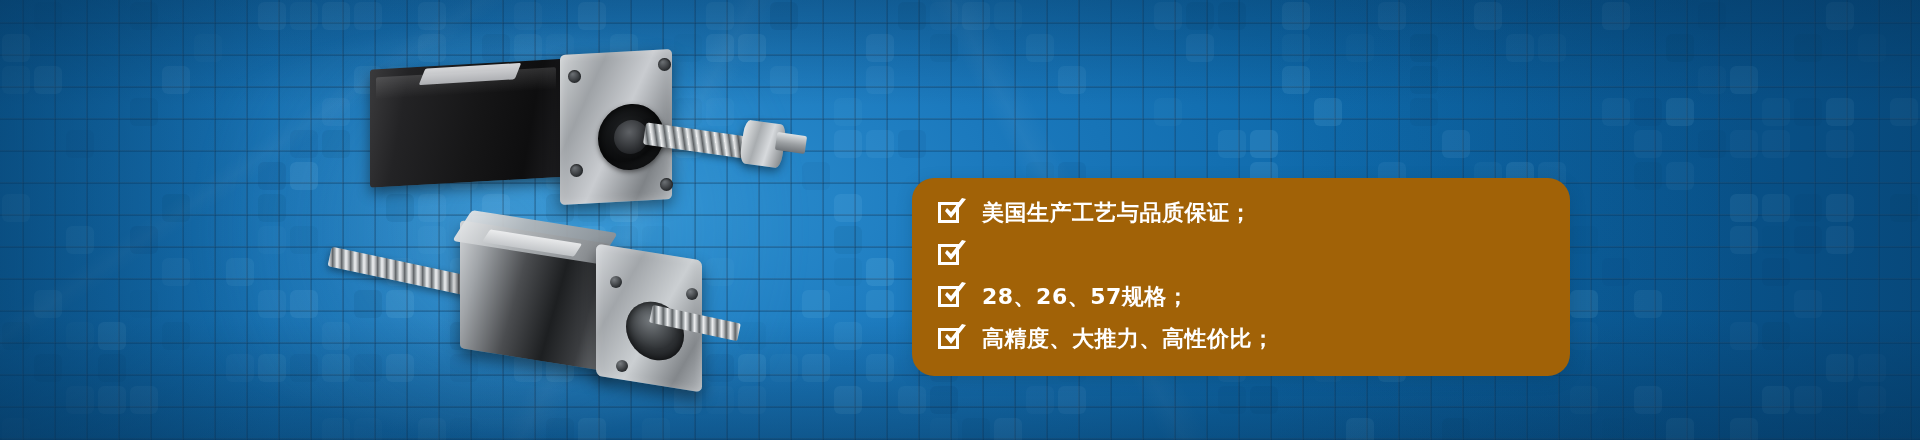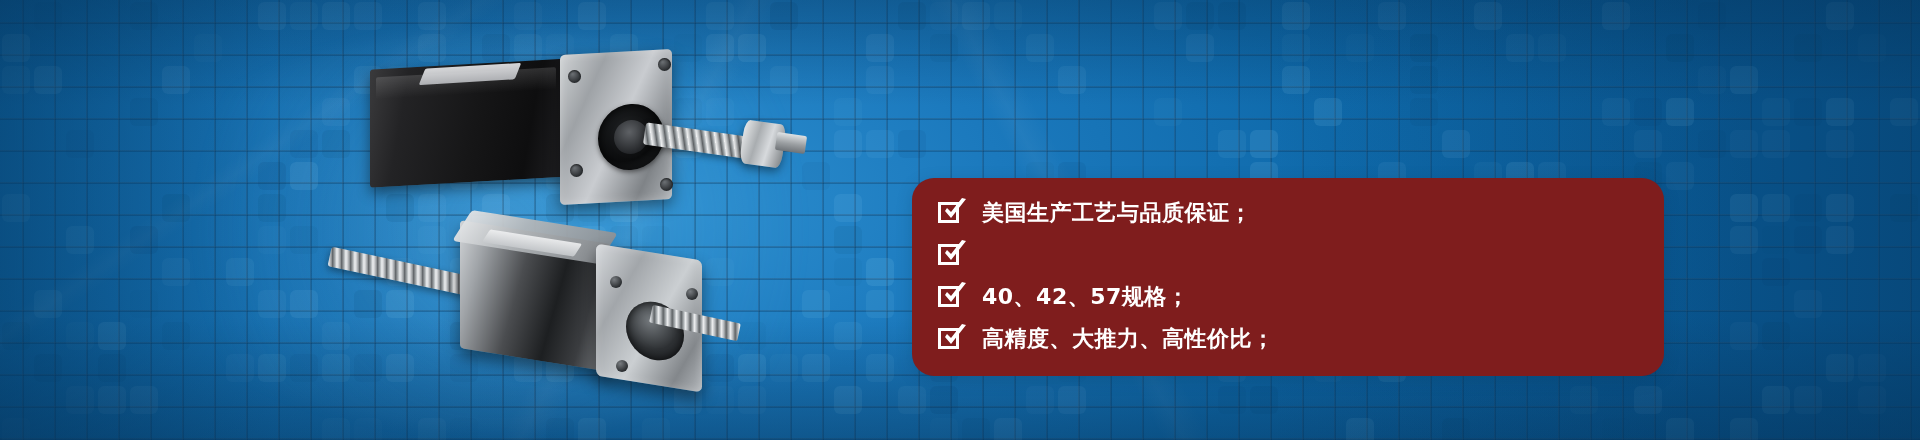--- a/index.html
+++ b/index.html
@@ -232,23 +232,23 @@
     white-space: nowrap;
     text-shadow:
       3px 3px 0 rgba(7,48,82,0.95),
       4px 5px 6px rgba(3,32,58,0.75);
   }
 
   .feature-box {
     position: absolute;
     left: 912px;
     top: 178px;
-    width: 752px;
+    width: 658px;
     height: 198px;
-    background: #7f1d1d;
+    background: #a16207;
     border-radius: 22px;
     box-shadow: 0 4px 16px rgba(4,48,84,0.22);
     padding: 14px 0 0 0;
     box-sizing: border-box;
   }
   .feature-list {
     list-style: none;
     margin: 0;
     padding: 0 26px;
   }
@@ -619,21 +619,21 @@
         </span>
       </li>
 
       <li class="feature-item">
         <span class="check-icon">
           <span class="box"></span>
           <svg class="tick" viewBox="0 0 28 28" xmlns="http://www.w3.org/2000/svg">
             <path d="M5 14 L11 21 L26 2 L22 1 L11 15 L7 11 Z" fill="#ffffff"></path>
           </svg>
         </span>
-        <span class="feature-text">40、42、57规格；</span>
+        <span class="feature-text">28、26、57规格；</span>
       </li>
 
       <li class="feature-item">
         <span class="check-icon">
           <span class="box"></span>
           <svg class="tick" viewBox="0 0 28 28" xmlns="http://www.w3.org/2000/svg">
             <path d="M5 14 L11 21 L26 2 L22 1 L11 15 L7 11 Z" fill="#ffffff"></path>
           </svg>
         </span>
         <span class="feature-text">高精度、大推力、高性价比；</span>

